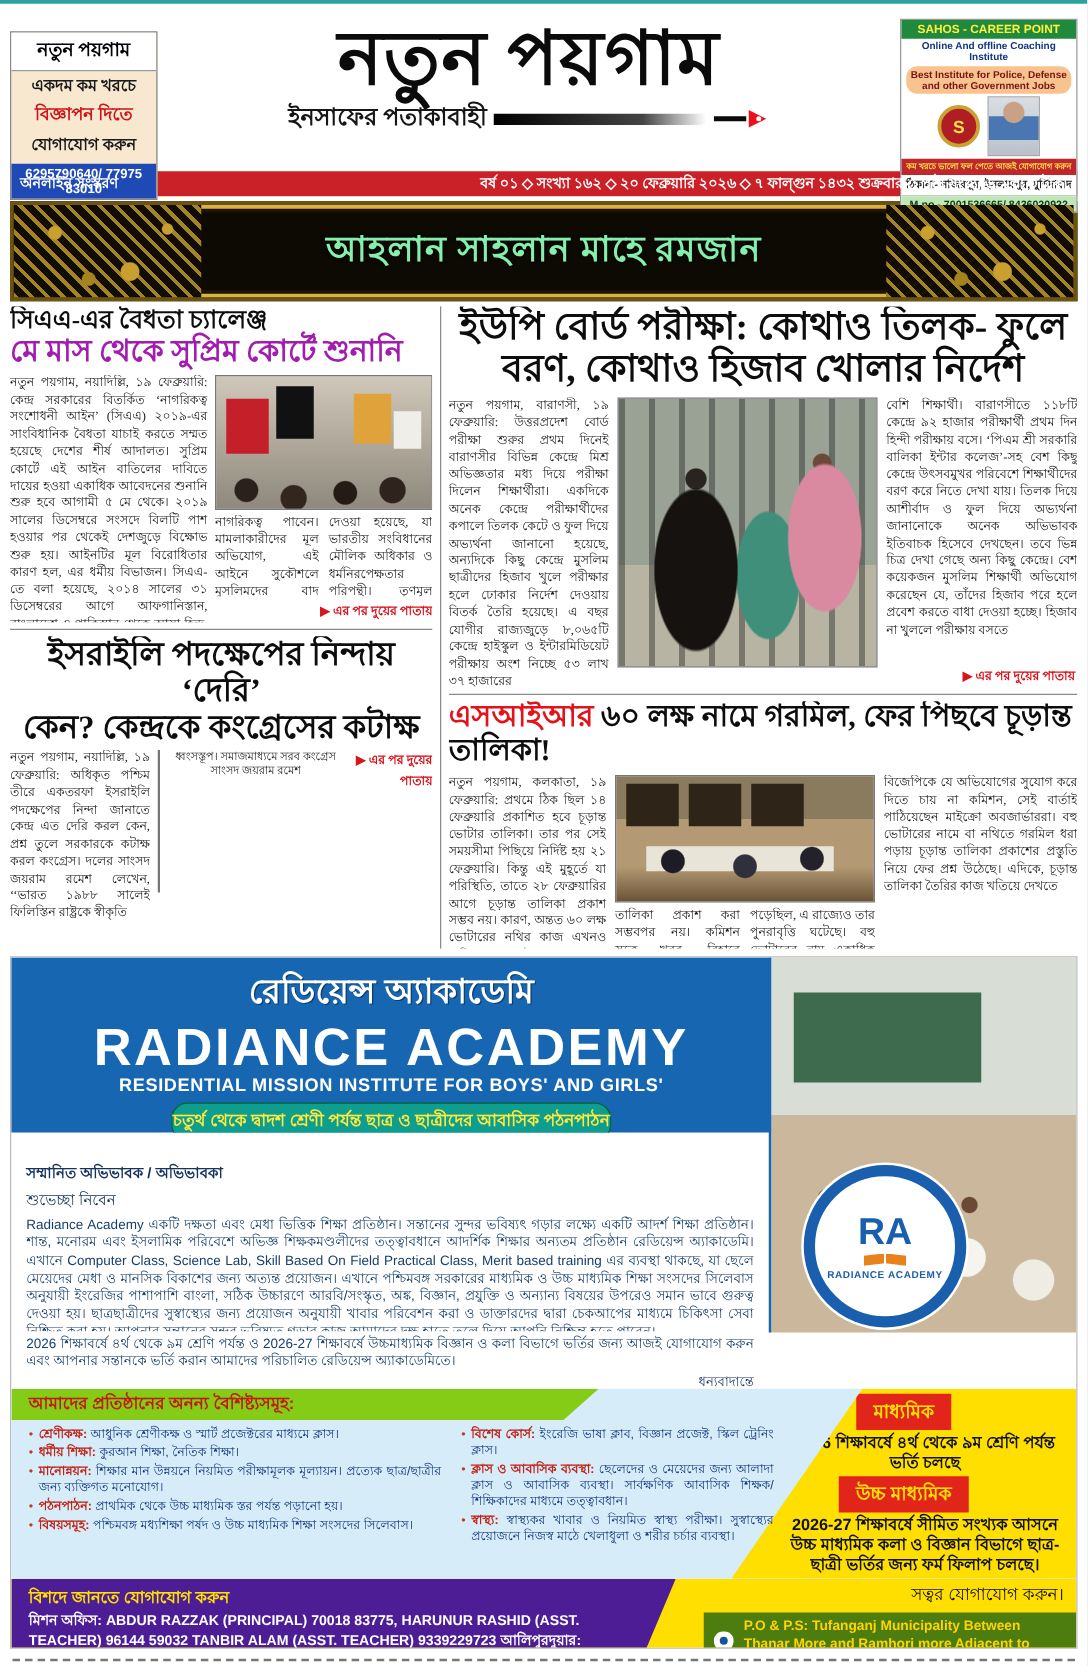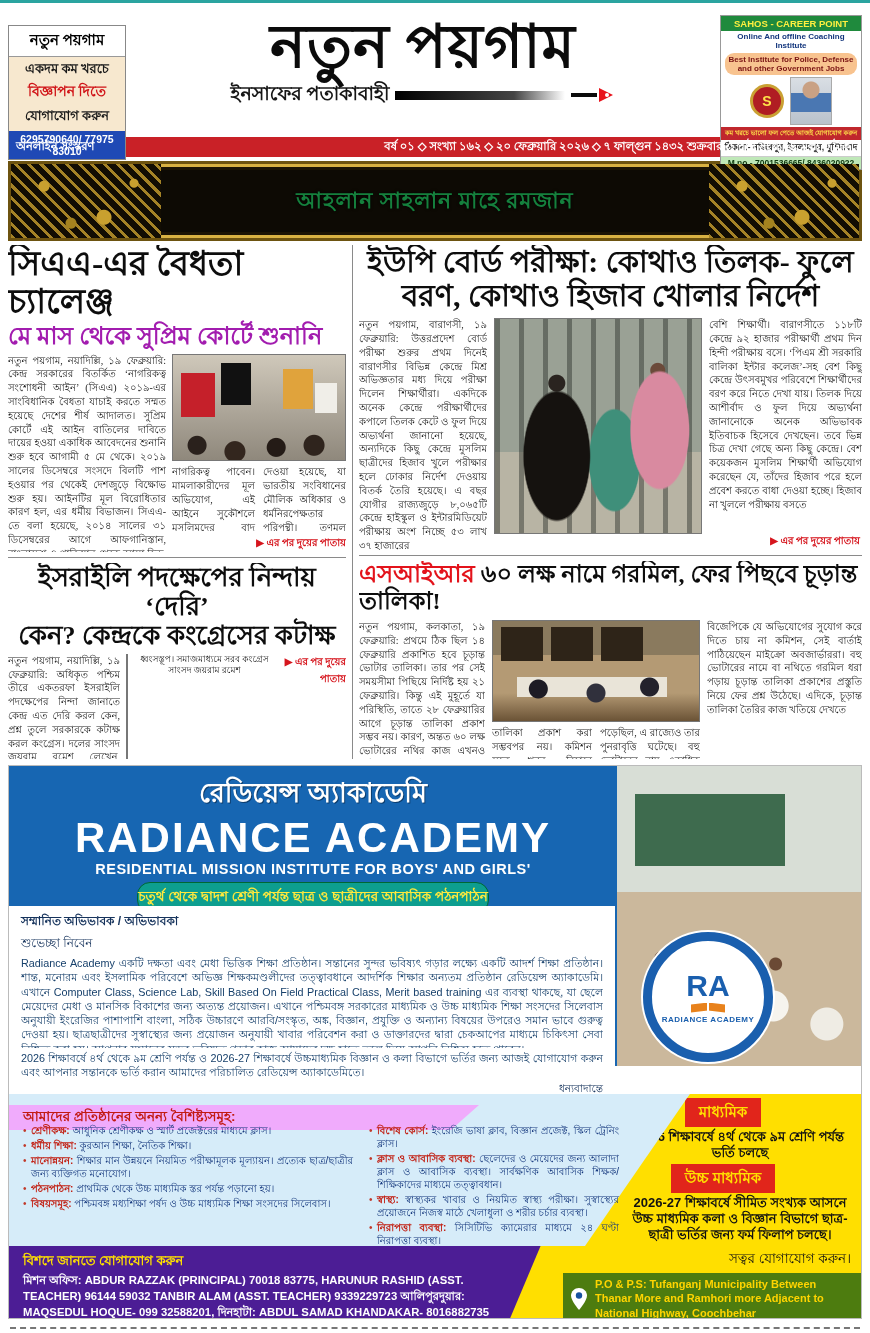--- a/index.html
+++ b/index.html
@@ -44,36 +44,36 @@
           display:flex;align-items:stretch;overflow:hidden;}
   .banner-side{width:150px;
      background:
        radial-gradient(circle at 22% 30%,#c9a02f 5px,transparent 6px),
        radial-gradient(circle at 62% 72%,#c9a02f 7px,transparent 8px),
        radial-gradient(circle at 82% 26%,#c9a02f 4px,transparent 5px),
        radial-gradient(circle at 40% 80%,#a5831f 5px,transparent 6px),
        repeating-linear-gradient(45deg,rgba(201,160,47,.8) 0 3px,transparent 3px 9px),
        #120d03;}
   .banner-center{flex:1;display:flex;align-items:center;justify-content:center;}
-  .banner-text{color:#15803d;font-size:22px;font-weight:bold;letter-spacing:1px;text-shadow:0 0 3px #000;text-align:center;}
+  .banner-text{color:#86efac;font-size:28px;font-weight:bold;letter-spacing:1px;text-shadow:0 0 3px #000;text-align:center;}
 
   
   .news{display:flex;margin:4px 8px 0;height:514px;overflow:hidden;}
   .col-left{width:338px;overflow:hidden;}
   .vdiv{width:1px;background:#8a8a8a;margin:0 6px;}
   .col-right{flex:1;overflow:hidden;}
   .hdiv{border:none;border-top:1px solid #8a8a8a;margin:5px 0;}
   article{overflow:hidden;}
   .h-black{font-weight:bold;color:#0d0d0d;margin:0;line-height:1.12;}
   .h-red{font-weight:bold;color:#a21caf;margin:0;line-height:1.1;}
   .bodytext{font-size:10px;line-height:1.38;text-align:justify;color:#1c1c1c;margin:0;}
   .more{color:#d6151d;font-weight:bold;font-size:10px;text-align:right;}
   .caption{font-size:9px;color:#222;text-align:center;line-height:1.25;}
 
-  .caa-h1{font-size:34px;font-family:Liberation Serif, serif;}
+  .caa-h1{font-size:20px;font-family:Liberation Serif, serif;}
   .caa-h2{font-size:24px;margin-top:2px;}
   .caa-body{display:flex;gap:6px;height:198px;margin-top:4px;}
   .caa-c1{width:158px;overflow:hidden;}
   .caa-right{flex:1;display:flex;flex-direction:column;gap:4px;overflow:hidden;}
   .ph{border:1px solid #777;}
   .ph-caa{height:120px;
      background:
        radial-gradient(circle at 14% 86%,#2a211c 0 9px,transparent 10px),
        radial-gradient(circle at 36% 92%,#33261e 0 10px,transparent 11px),
        radial-gradient(circle at 60% 88%,#241b16 0 9px,transparent 10px),
@@ -147,32 +147,32 @@
   .rad-logo .mono{color:#1a5fae;font-weight:bold;font-size:30px;line-height:1;}
   .rad-logo .book{width:34px;height:10px;background:linear-gradient(90deg,#e8821c 0 48%,#fff 48% 52%,#e8821c 52% 100%);
      clip-path:polygon(0 20%,50% 0,100% 20%,100% 100%,50% 80%,0 100%);}
   .rad-logo .ltxt{color:#1a5fae;font-weight:bold;font-size:8px;letter-spacing:.5px;}
   .rad-blue{margin-right:244px;height:140px;background:#1766b2;text-align:center;color:#fff;overflow:hidden;}
   .rad-bn{font-size:27px;font-weight:bold;padding-top:6px;text-shadow:1px 1px 0 #0d3c6b;}
   .rad-en{font-size:42px;font-weight:bold;letter-spacing:2px;line-height:1.02;}
   .rad-sub{font-size:14.5px;font-weight:bold;letter-spacing:.5px;margin-top:1px;}
   .rad-pill{display:inline-block;margin-top:5px;background:#0d9e8f;border:1px solid #063;border-radius:13px;
             color:#ffe93d;font-weight:bold;font-size:13.5px;padding:3px 0;}
-  .rad-body{margin-right:252px;padding:6px 6px 0 12px;height:182px;overflow:hidden;color:#123a5e;}
+  .rad-body{margin-right:252px;padding:23px 6px 0 12px;height:182px;overflow:hidden;color:#123a5e;}
   .rad-greet{font-size:12px;font-weight:bold;color:#16335c;}
   .rad-greet2{font-size:12px;color:#16335c;margin:2px 0;}
   .rad-par{font-size:10.8px;line-height:1.32;text-align:justify;color:#17406b;max-height:92px;overflow:hidden;margin:0;}
   .rad-par2{font-size:10.8px;line-height:1.3;text-align:justify;color:#17406b;margin:3px 0 0;}
   .rad-thanks{text-align:right;font-size:10.5px;color:#16335c;margin-top:2px;}
   .rad-features{position:relative;height:152px;background:#d6ecf9;overflow:hidden;}
   .yellow-diag{position:absolute;right:0;top:0;bottom:0;width:276px;background:#ffdf00;
      clip-path:polygon(38% 0,100% 0,100% 100%,0 100%);text-align:center;padding-top:2px;}
   .tag-red{display:inline-block;background:#e1251b;color:#ffe000;font-weight:bold;font-size:15px;padding:2px 14px;margin-top:2px;}
   .ytext{color:#111;font-weight:bold;font-size:13px;line-height:1.25;padding:2px 6px 0 40px;}
-  .ribbon{position:absolute;left:0;top:11px;width:470px;height:25px;background:#f0abfc;
+  .ribbon{position:absolute;left:0;top:0;width:470px;height:25px;background:#84cc16;
      clip-path:polygon(0 0,100% 0,94% 100%,0 100%);display:flex;align-items:center;}
   .ribbon span{color:#c21a12;font-weight:bold;font-size:13.5px;padding-left:14px;}
   .feat-cols{display:flex;gap:16px;padding:30px 0 0 14px;}
   .feat-ul{list-style:none;margin:0;padding:0;}
   .feat-ul.l1{width:330px;}
   .feat-ul.l2{width:250px;}
   .feat-ul li{font-size:10px;line-height:1.3;color:#14377d;text-align:justify;margin-bottom:2px;padding-left:8px;position:relative;}
   .feat-ul li::before{content:"•";color:#c03a2b;position:absolute;left:0;top:0;}
   .feat-lead{color:#c22317;font-weight:bold;}
   .rad-contact{display:flex;height:78px;background:#ffdf00;overflow:hidden;}
@@ -337,21 +337,20 @@
           <li><span class="feat-lead">শ্রেণীকক্ষ:</span><span> আধুনিক শ্রেণীকক্ষ ও স্মার্ট প্রজেক্টরের মাধ্যমে ক্লাস।</span></li>
           <li><span class="feat-lead">ধর্মীয় শিক্ষা:</span><span> কুরআন শিক্ষা, নৈতিক শিক্ষা।</span></li>
           <li><span class="feat-lead">মানোন্নয়ন:</span><span> শিক্ষার মান উন্নয়নে নিয়মিত পরীক্ষামূলক মূল্যায়ন। প্রত্যেক ছাত্র/ছাত্রীর জন্য ব্যক্তিগত মনোযোগ।</span></li>
           <li><span class="feat-lead">পঠনপাঠন:</span><span> প্রাথমিক থেকে উচ্চ মাধ্যমিক স্তর পর্যন্ত পড়ানো হয়।</span></li>
           <li><span class="feat-lead">বিষয়সমূহ:</span><span> পশ্চিমবঙ্গ মধ্যশিক্ষা পর্ষদ ও উচ্চ মাধ্যমিক শিক্ষা সংসদের সিলেবাস।</span></li>
         </ul>
         <ul class="feat-ul l2">
           <li><span class="feat-lead">বিশেষ কোর্স:</span><span> ইংরেজি ভাষা ক্লাব, বিজ্ঞান প্রজেক্ট, স্কিল ট্রেনিং ক্লাস।</span></li>
           <li><span class="feat-lead">ক্লাস ও আবাসিক ব্যবস্থা:</span><span> ছেলেদের ও মেয়েদের জন্য আলাদা ক্লাস ও আবাসিক ব্যবস্থা। সার্বক্ষণিক আবাসিক শিক্ষক/শিক্ষিকাদের মাধ্যমে তত্ত্বাবধান।</span></li>
           <li><span class="feat-lead">স্বাস্থ্য:</span><span> স্বাস্থ্যকর খাবার ও নিয়মিত স্বাস্থ্য পরীক্ষা। সুস্বাস্থ্যের প্রয়োজনে নিজস্ব মাঠে খেলাধুলা ও শরীর চর্চার ব্যবস্থা।</span></li>
-          <li><span class="feat-lead">নিরাপত্তা ব্যবস্থা:</span><span> সিসিটিভি ক্যামেরার মাধ্যমে ২৪ ঘণ্টা নিরাপত্তা ব্যবস্থা।</span></li>
         </ul>
       </div>
     </div>
 
     <div class="rad-contact">
       <div class="c-left">
         <div class="c-title">বিশদে জানতে যোগাযোগ করুন</div>
         <div class="c-body">মিশন অফিস: ABDUR RAZZAK (PRINCIPAL) 70018 83775, HARUNUR RASHID (ASST. TEACHER) 96144 59032 TANBIR ALAM (ASST. TEACHER) 9339229723 আলিপুরদুয়ার: MAQSEDUL HOQUE- 099 32588201, দিনহাটা: ABDUL SAMAD KHANDAKAR- 8016882735</div>
       </div>
       <div class="c-right">

